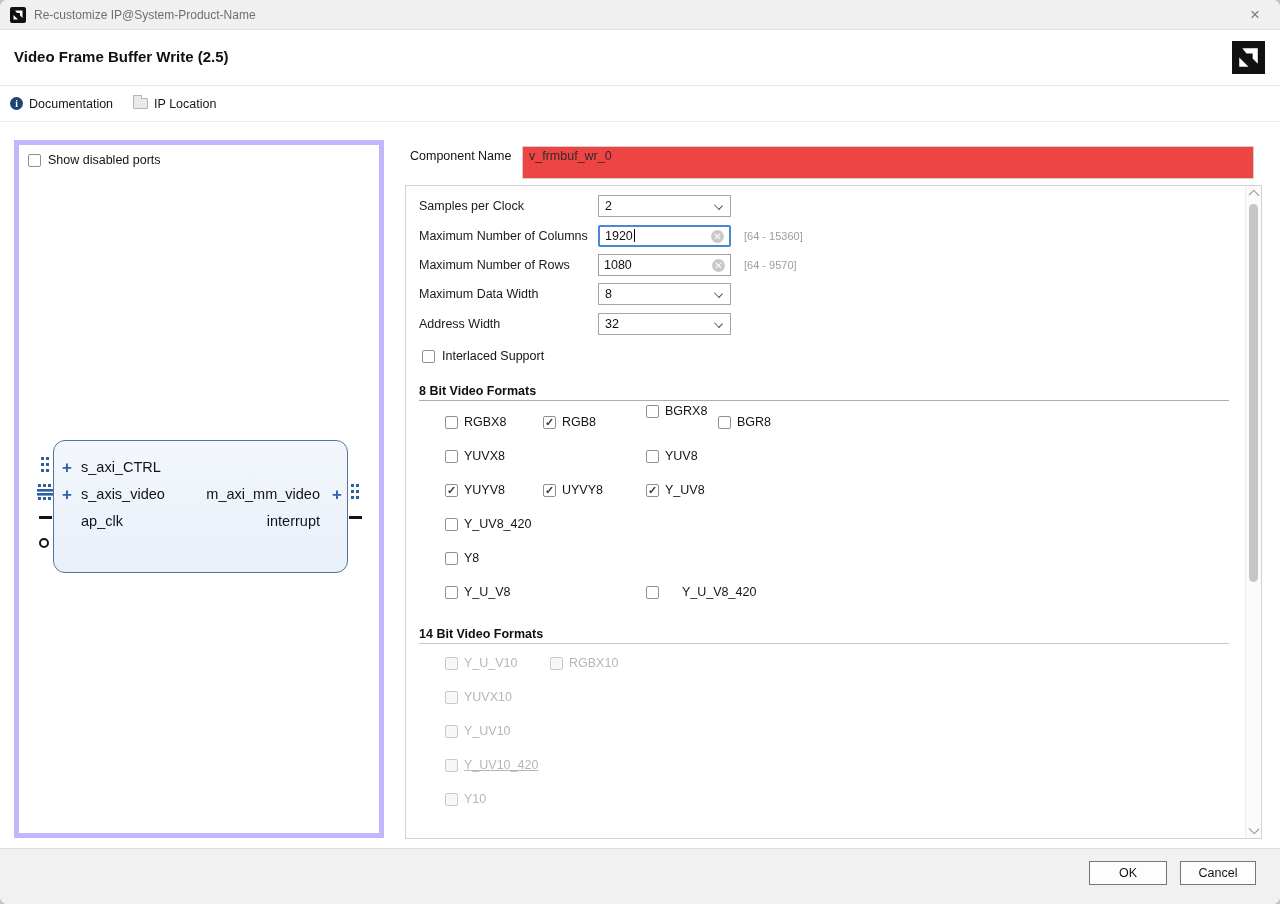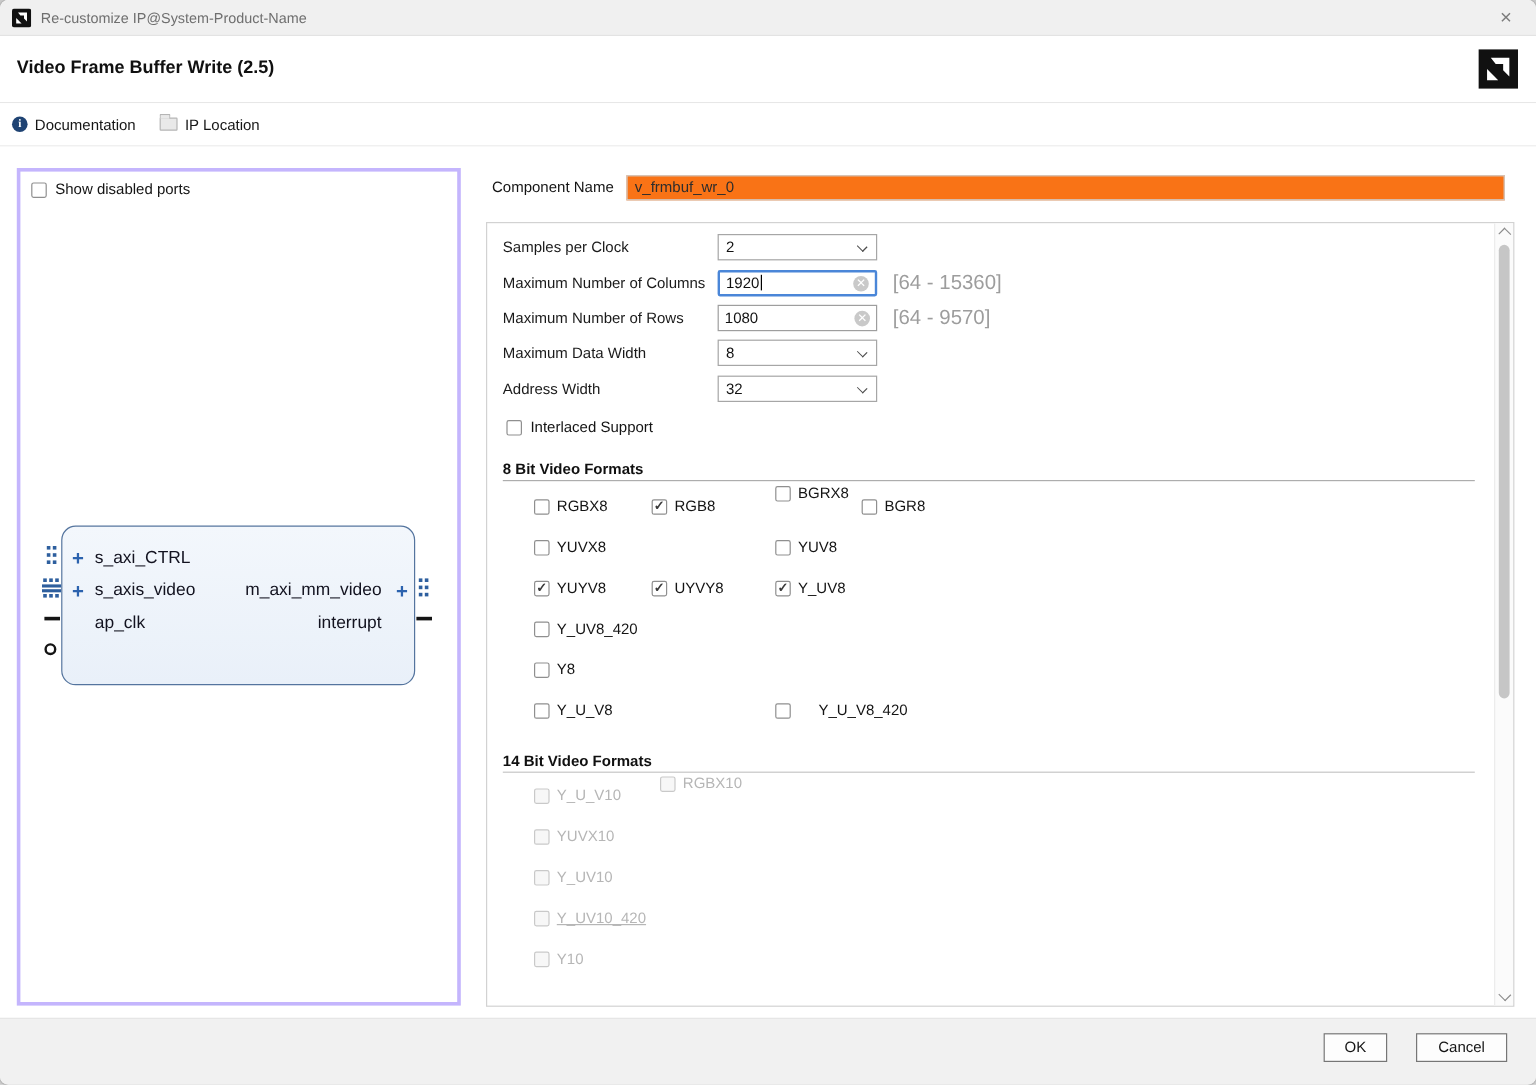--- a/index.html
+++ b/index.html
@@ -19,73 +19,73 @@
   .brandlogo { position:absolute; right:15px; top:11px; width:33px; height:33px; }
 
   
   .toolbar { position:absolute; top:86px; left:0; right:0; height:36px; background:#fff; border-bottom:1px solid #ededed; display:flex; align-items:center; padding-left:10px; gap:20px; }
   .tool { display:flex; align-items:center; gap:6px; font-size:12.5px; color:#161616; }
   .info-ic { width:13px; height:13px; border-radius:50%; background:#1f4373; color:#fff; font-size:9.5px; font-weight:bold; font-family:"Liberation Serif", serif; display:flex; align-items:center; justify-content:center; }
   .folder-ic { width:15px; height:11px; background:#e9e9e9; border:1px solid #b5b5b5; border-radius:1px; position:relative; }
   .folder-ic::before { content:""; position:absolute; left:-1px; top:-4px; width:7px; height:3px; background:#e9e9e9; border:1px solid #b5b5b5; border-bottom:none; border-radius:1px 1px 0 0; }
 
   
-  .leftpanel { position:absolute; left:14px; top:140px; width:370px; height:698px; background:#fff; border:3px solid #c4b5fd; }
+  .leftpanel { position:absolute; left:14px; top:140px; width:370px; height:698px; background:#fff; border:5px solid #c4b5fd; }
   .cbrow { display:flex; align-items:center; gap:7px; font-size:12.5px; color:#141414; }
   .cbrow.showports { position:absolute; left:9px; top:8px; }
   .cb { width:13px; height:13px; min-width:13px; border:1px solid #8f8f8f; border-radius:2px; background:#fff; display:inline-flex; align-items:center; justify-content:center; font-size:11px; line-height:11px; color:#3a3a3a; }
   .cb.checked::after { content:"✓"; font-weight:bold; }
   .cb.dis { border-color:#c9c9c9; background:#f7f7f7; }
 
   
   .ipblock { position:absolute; left:34px; top:295px; width:295px; height:133px; background:linear-gradient(#f3f7fc,#e9f0f9); border:1px solid #54749e; border-radius:12px; }
   .portrow { position:absolute; left:0; right:0; height:27px; line-height:27px; font-size:14.5px; color:#12121f; }
   .portrow .lplus, .portrow .rplus { position:absolute; color:#2b62ae; font-weight:bold; font-size:17px; top:0; }
   .portrow .lplus { left:8px; }
   .portrow .rplus { right:5px; }
   .portrow .lname { position:absolute; left:27px; white-space:nowrap; }
   .portrow .rname { position:absolute; right:27px; white-space:nowrap; }
   .marker { position:absolute; }
   .dash { width:13px; height:3px; background:#141414; }
   .ring { width:10px; height:10px; border:2.5px solid #141414; border-radius:50%; background:#fff; }
 
   
   .comp-label { position:absolute; left:410px; top:149px; font-size:12.5px; color:#141414; }
-  .comp-field { position:absolute; left:522px; top:146px; width:732px; height:21px; background:#f97316; border:1px solid #cfcfcf; font-size:12.5px; color:#2d2d2d; line-height:19px; padding-left:6px; }
+  .comp-field { position:absolute; left:522px; top:146px; width:732px; height:33px; background:#ef4444; border:1px solid #cfcfcf; font-size:12.5px; color:#2d2d2d; line-height:19px; padding-left:6px; }
 
   
   .settings { position:absolute; left:405px; top:185px; width:857px; height:654px; background:#fff; border:1px solid #d2d2d2; overflow:hidden; }
   .prow { position:absolute; left:0; height:22px; }
   .plabel { position:absolute; left:13px; top:0; line-height:22px; font-size:12.5px; color:#1a1a1a; white-space:nowrap; }
   .control { position:absolute; left:192px; top:0; width:133px; height:22px; }
   .select { border:1px solid #a6a6a6; background:#fff; font-size:12.5px; color:#111; line-height:20px; padding-left:6px; position:relative; cursor:default; }
   .chev { position:absolute; right:8px; top:6px; width:7px; height:7px; border-right:1.7px solid #4d4d4d; border-bottom:1.7px solid #4d4d4d; transform:rotate(45deg) scale(1,0.8); }
   .tinput { border:1px solid #9e9e9e; background:#fff; font-size:12.5px; color:#111; line-height:20px; padding-left:5px; position:relative; }
   .tinput.focused { border:2px solid #4a86d8; line-height:18px; border-radius:2px; }
   .caret { display:inline-block; width:1px; height:13px; background:#000; vertical-align:-2px; margin-left:1px; }
   .clear { position:absolute; right:5px; top:50%; margin-top:-6.5px; width:13px; height:13px; border-radius:50%; background:#c9c9c9; color:#fff; font-size:10px; line-height:13px; text-align:center; }
-  .range { position:absolute; left:338px; top:0; line-height:22px; font-size:17px; color:#9d9d9d; white-space:nowrap; }
+  .range { position:absolute; left:338px; top:0; line-height:22px; font-size:11px; color:#9d9d9d; white-space:nowrap; }
   .sectitle { position:absolute; left:13px; font-size:12.5px; font-weight:bold; color:#101010; }
   .sechr { position:absolute; left:13px; width:810px; height:1px; background:#adadad; }
   .sechr.light { background:#c6c6c6; }
   .fmt { position:absolute; display:flex; align-items:center; gap:6px; font-size:12.5px; color:#141414; height:14px; }
   .fmt.dis { color:#b6b6b6; }
   .sliver { position:absolute; left:44px; top:649px; width:90px; height:4px; overflow:hidden; font-size:12.5px; font-weight:bold; color:#101010; }
 
   
   .sbar { position:absolute; right:0; top:0; bottom:0; width:16px; background:#fbfbfb; border-left:1px solid #ececec; }
   .sb-up, .sb-dn { position:absolute; left:4px; width:8px; height:8px; }
   .sb-up { top:5px; border-left:1.7px solid #8b8b8b; border-top:1.7px solid #8b8b8b; transform:rotate(45deg) scale(1,0.9); }
   .sb-dn { bottom:5px; border-right:1.7px solid #8b8b8b; border-bottom:1.7px solid #8b8b8b; transform:rotate(45deg) scale(1,0.9); }
   .sb-thumb { position:absolute; left:3px; top:18px; width:9px; height:378px; background:#c6c6c6; border-radius:5px; }
 
   
   .footer { position:absolute; left:0; right:0; bottom:0; height:56px; background:#f1f1f1; border-top:1px solid #dcdcdc; border-radius:0 0 7px 7px; }
   .btn { position:absolute; top:12px; height:24px; background:#fdfdfd; border:1px solid #767676; font-size:12.5px; color:#141414; text-align:center; line-height:22px; cursor:default; }
-  .btn.ok { right:124px; width:53px;text-align:center; }
+  .btn.ok { right:113px; width:78px;text-align:center; }
   .btn.cancel { right:24px; width:76px; }
 
   
   .iface { display:block; }
 </style>
 </head>
 <body>
 
 <div class="dialog">
 
@@ -288,21 +288,21 @@
         </div>
       </div>
 
     <div class="sectitle" style="top:441px;">14 Bit Video Formats</div>
     <div class="sechr light" style="top:457px;"></div>
     <div id="grid10">
         <div class="fmt dis" style="left: 39px; top: 470px;">
           <span class="cb dis"></span>
           <span>Y_U_V10</span>
         </div>
-        <div class="fmt dis" style="left: 144px; top: 460px;">
+        <div class="fmt dis" style="left: 144px; top: 470px;">
           <span class="cb dis"></span>
           <span>RGBX10</span>
         </div>
         <div class="fmt dis" style="left: 39px; top: 504px;">
           <span class="cb dis"></span>
           <span>YUVX10</span>
         </div>
         <div class="fmt dis" style="left: 39px; top: 538px;">
           <span class="cb dis"></span>
           <span>Y_UV10</span>

